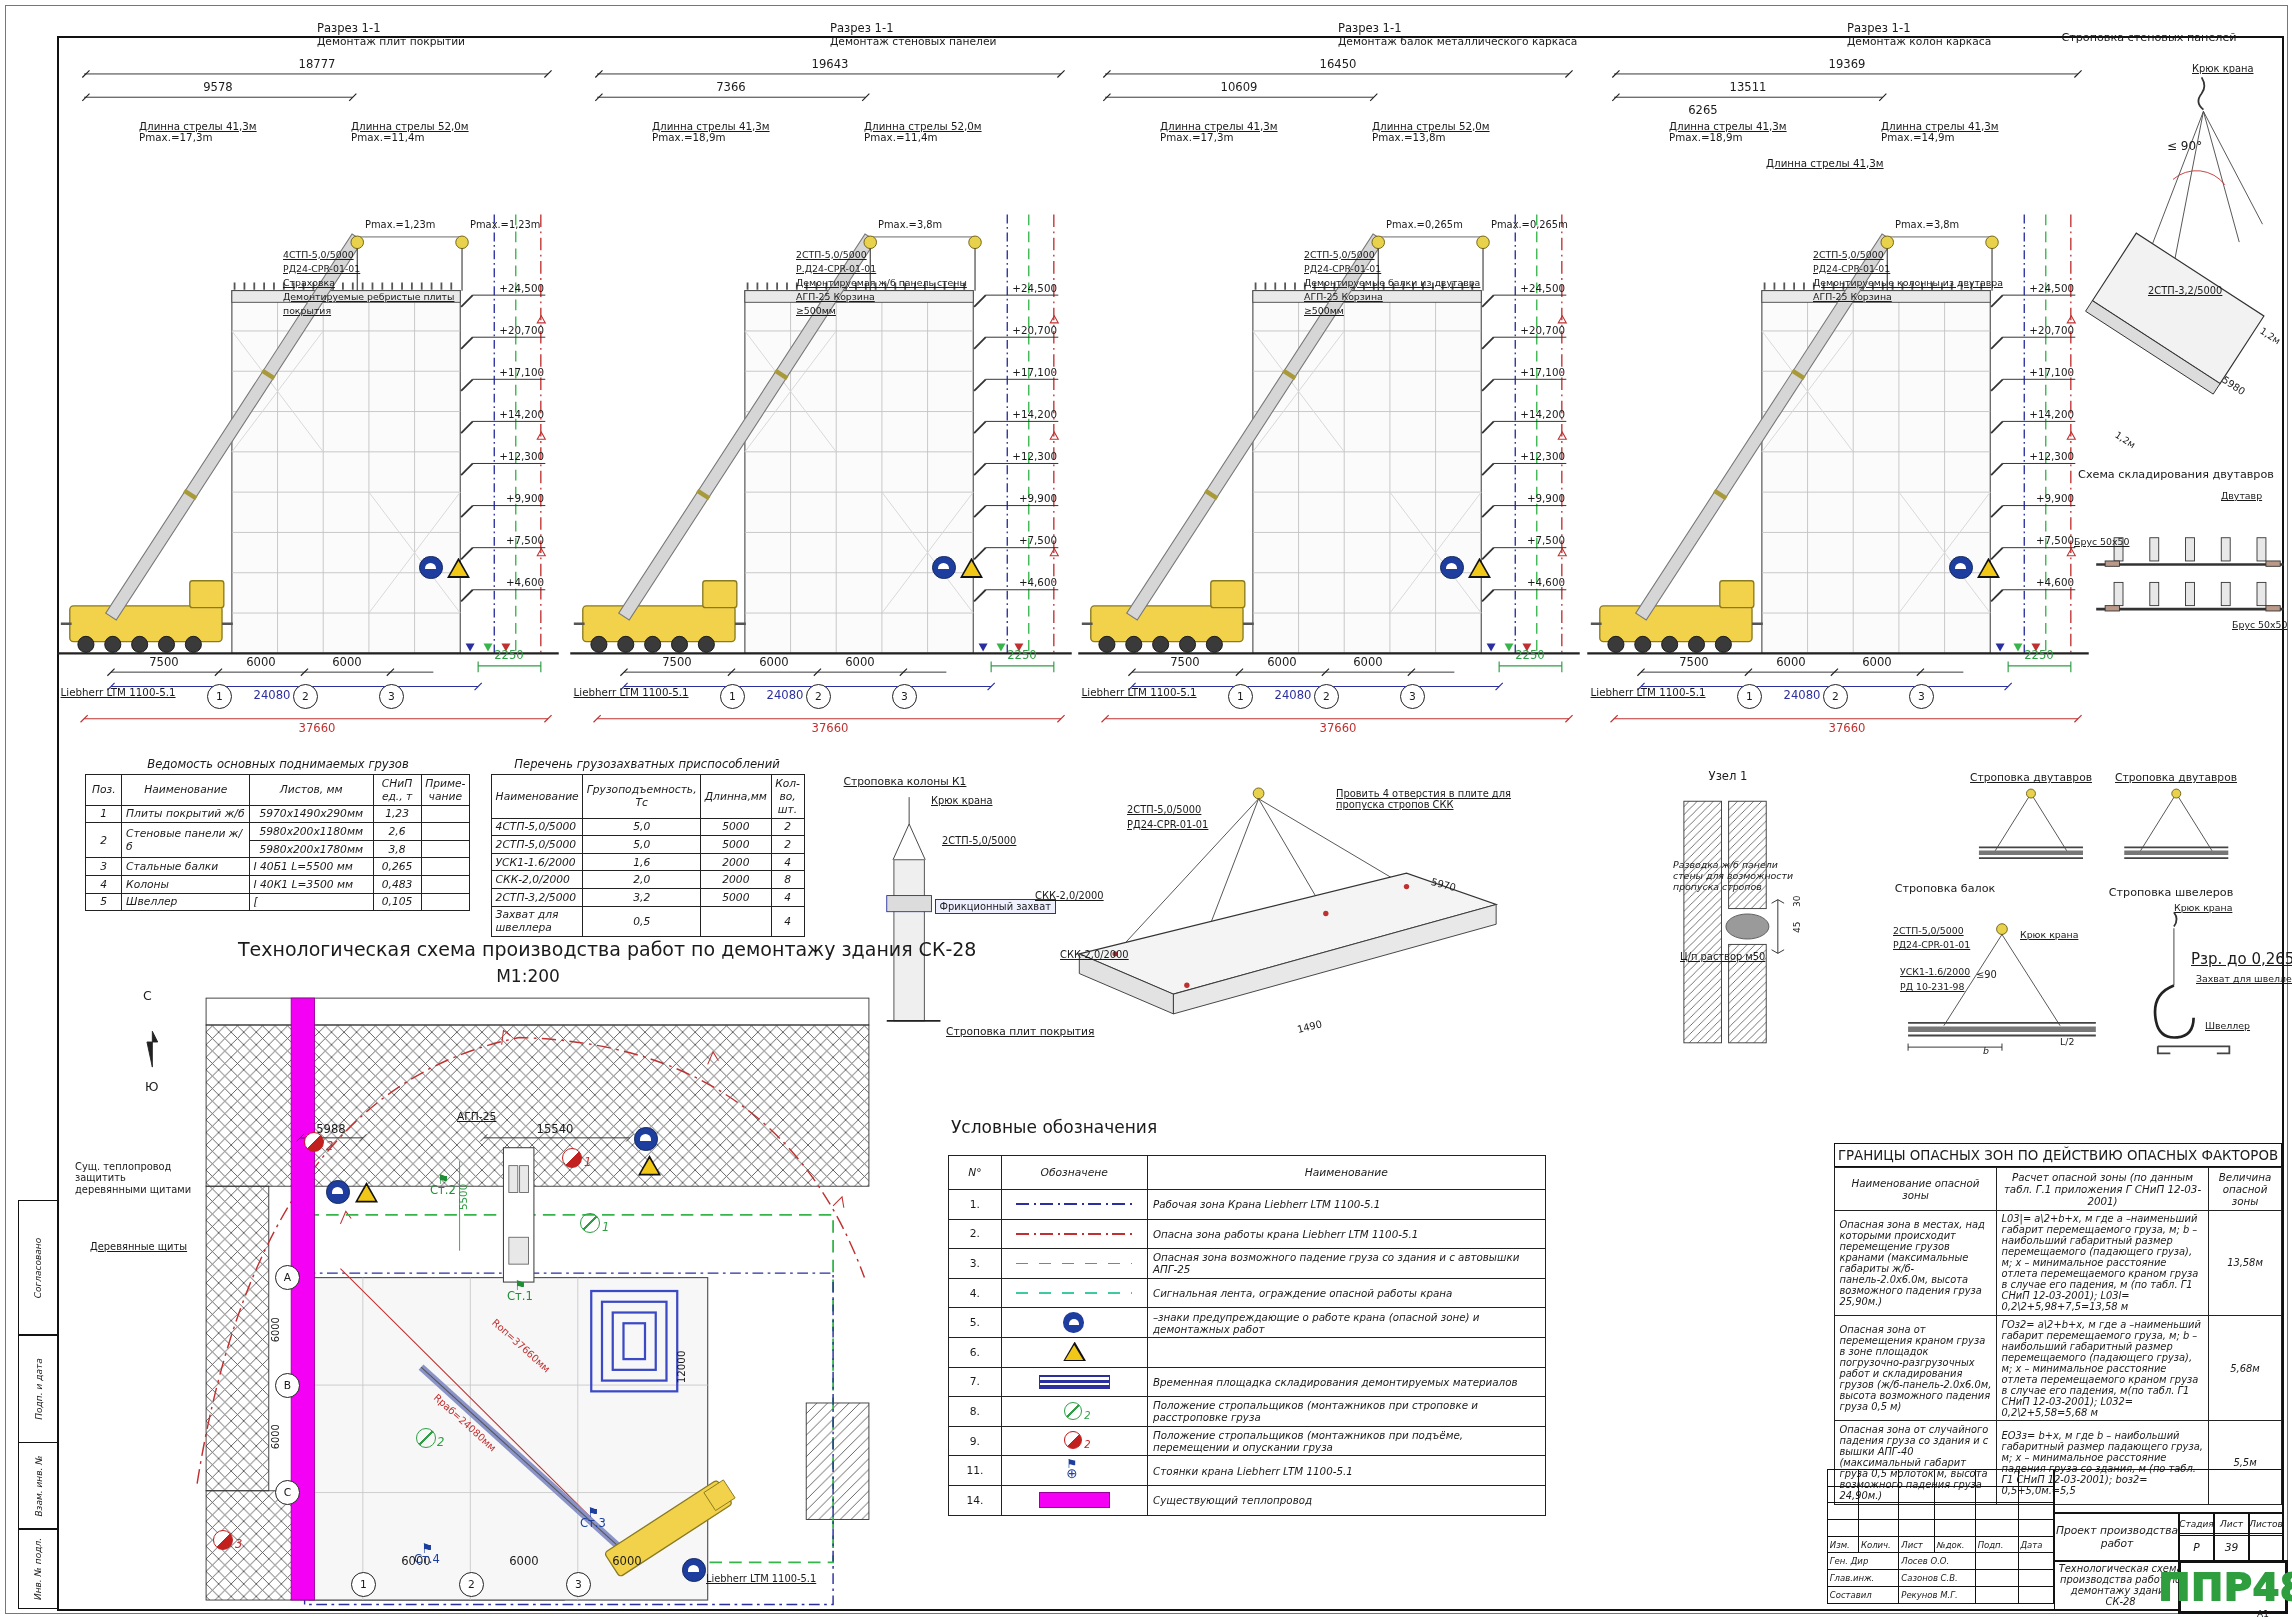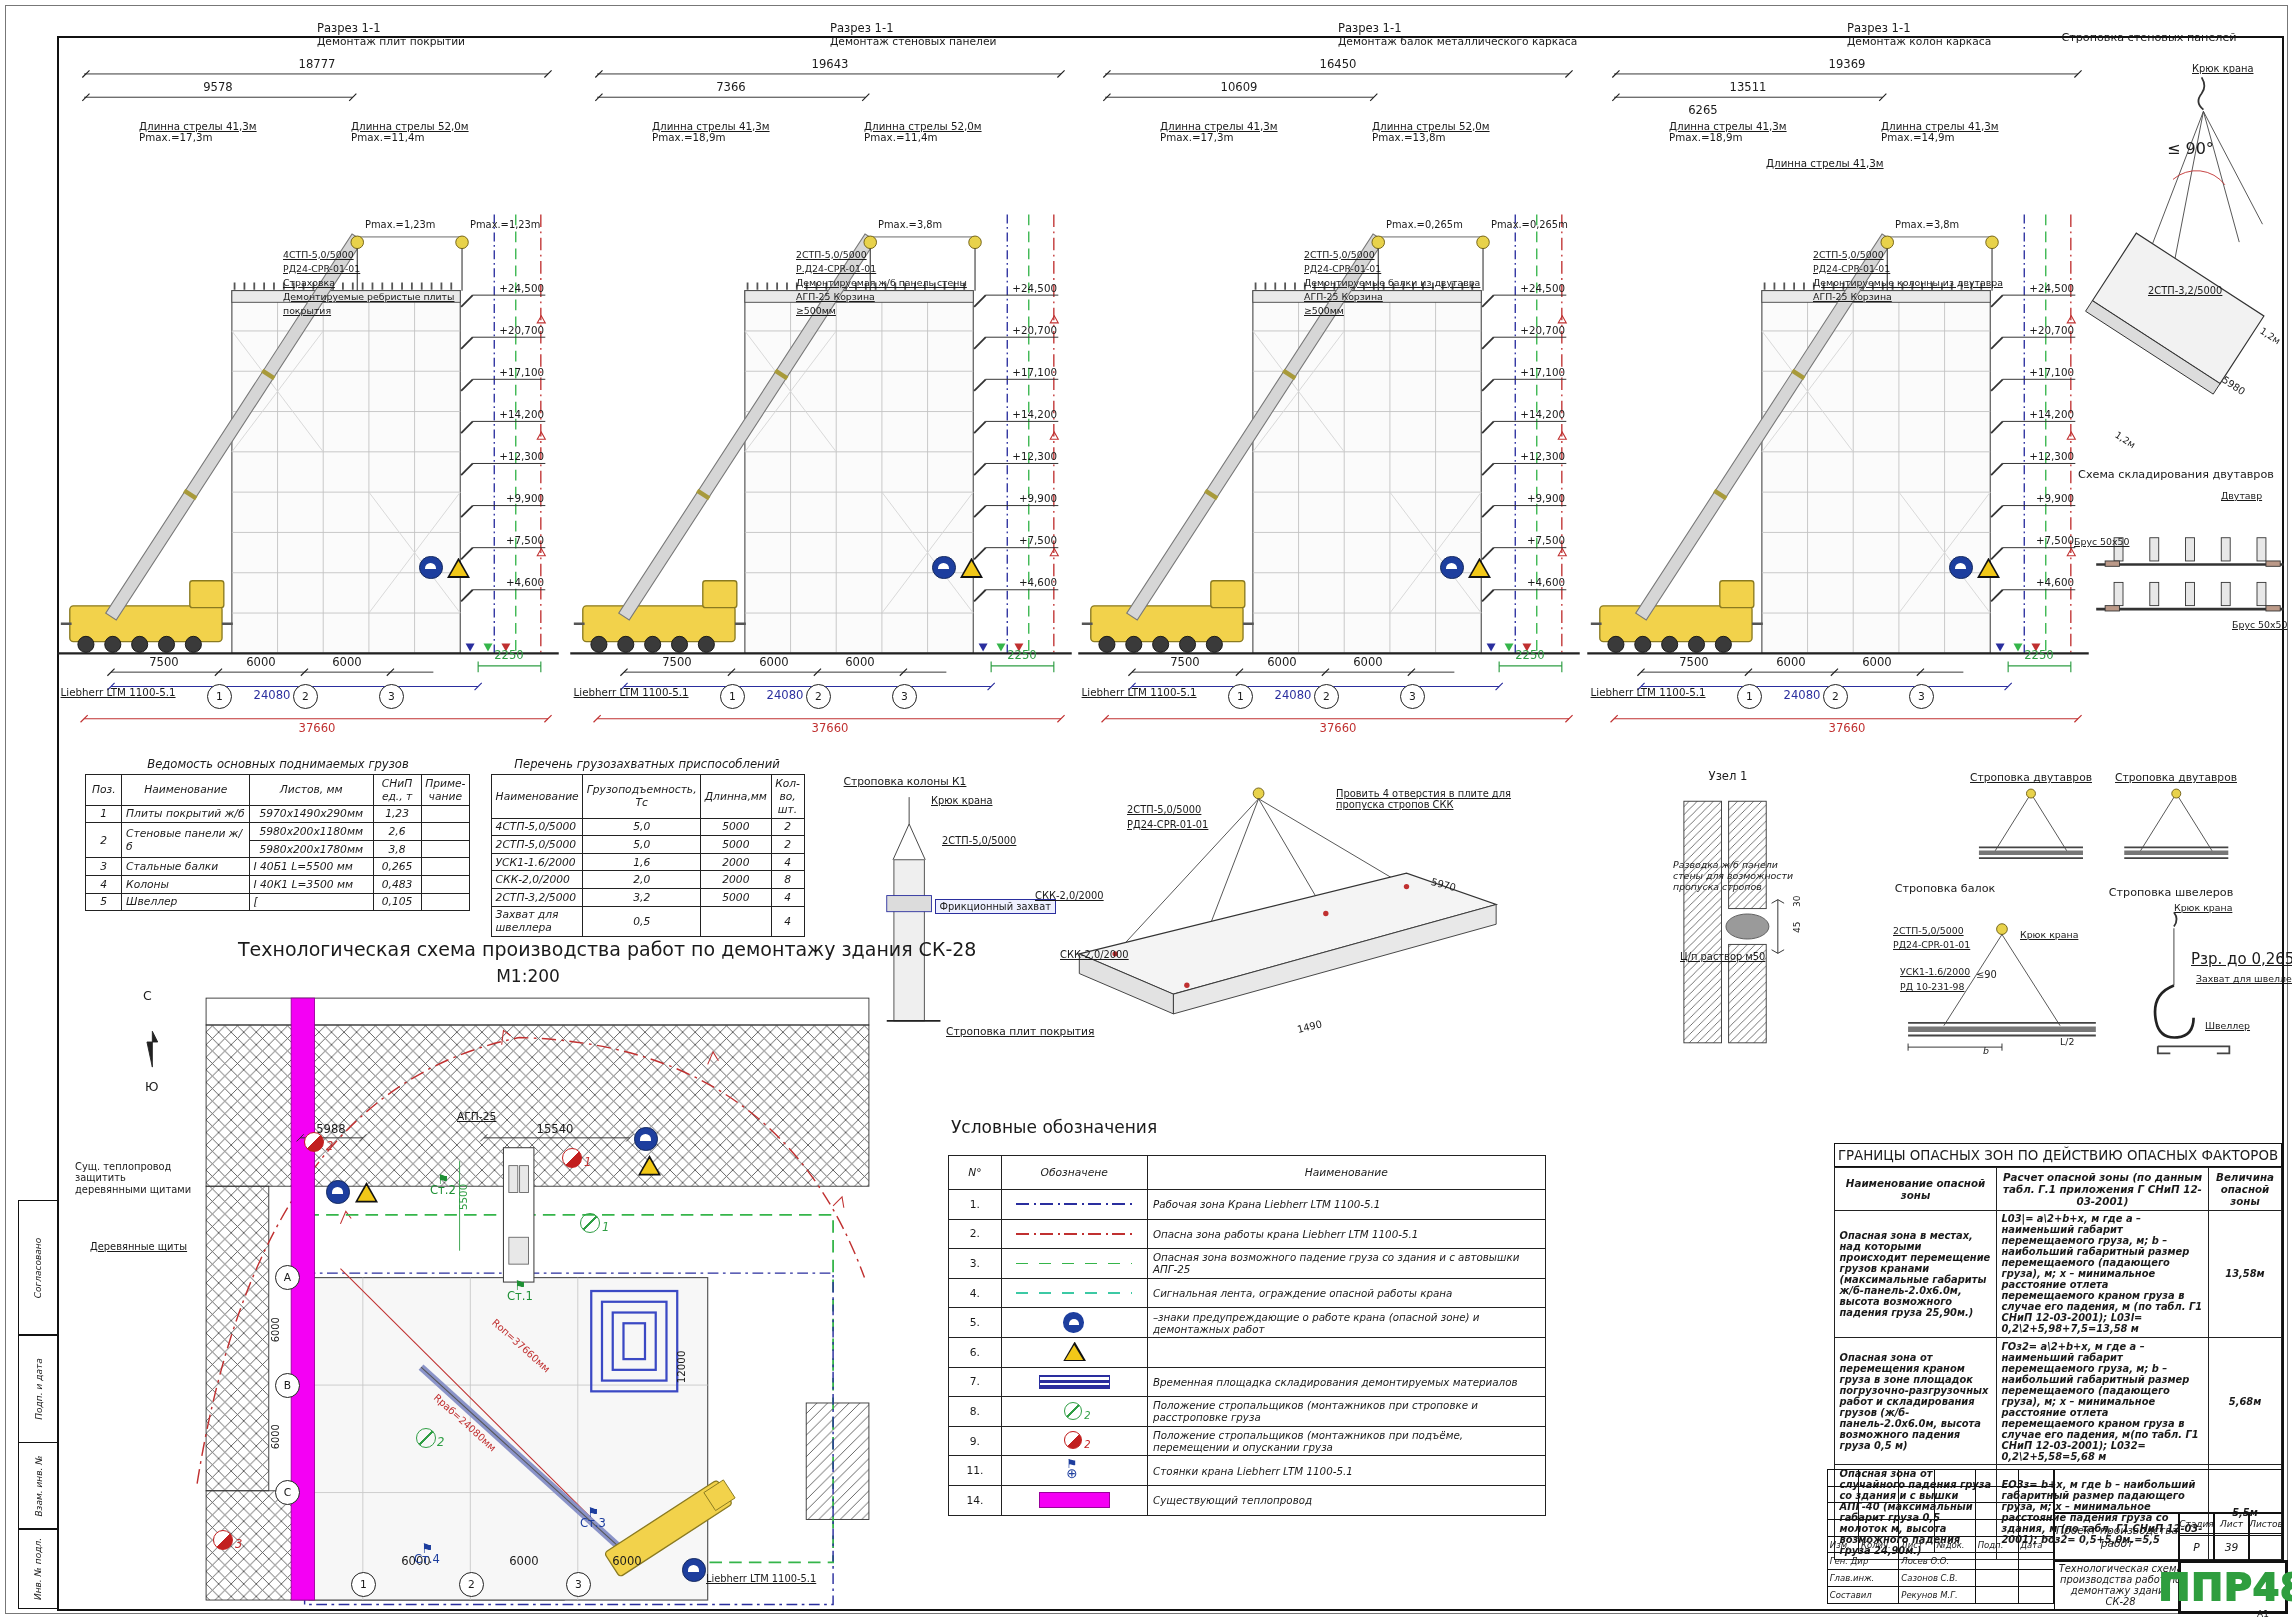--- a/index.html
+++ b/index.html
@@ -72,21 +72,21 @@
   .sym[data-sym="stand-green"]::after{content:"⊕";left:50px;top:6.3px;color:#1e8f34;font-size:13.4px}
   .sym[data-sym="stand-blue"]::before{content:"⚑";left:50px;top:-3.6px;color:#1d3e9e;font-size:12.5px}
   .sym[data-sym="stand-blue"]::after{content:"⊕";left:50px;top:6.3px;color:#1d3e9e;font-size:13.4px}
   .sym[data-sym="hatch-cross"]::before{left:16px;right:16px;top:0;bottom:0;border:0.9px solid #333;background:repeating-linear-gradient(45deg,#444 0 0.9px,transparent 0.9px 6.3px),repeating-linear-gradient(-45deg,#444 0 0.9px,transparent 0.9px 6.3px)}
   .sym[data-sym="hatch-diag"]::before{left:16px;right:16px;top:0;bottom:0;border:0.9px solid #333;background:repeating-linear-gradient(45deg,#444 0 0.9px,transparent 0.9px 7.2px)}
   .sym[data-sym="pipe-mag"]::before{left:22.4px;right:22.4px;top:2.7px;bottom:2.7px;background:#f400f4;border:0.9px solid #99009b}
   
   .danger{position:absolute;left:1834px;top:1143px;width:448px;font-size:9.9px}
   .danger .ttl{border:1.3px solid #111;text-align:center;font-size:13.4px;padding:3.6px 0}
   .danger table{width:100%;table-layout:fixed}
-  .danger td,.danger th{border:0.9px solid #222;padding:2.7px 4.5px;font-weight:bold;vertical-align:middle}
+  .danger td,.danger th{border:0.9px solid #222;padding:2.7px 4.5px;font-weight:normal;vertical-align:middle}
   .danger th{font-size:10.3px;text-align:center}
   .danger .nm{width:152px;font-style:italic;white-space:normal}
   .danger .cl{white-space:normal;font-style:italic}
   .danger .vl{width:63px;text-align:center;font-style:italic}
   
   .tb-wrap{position:absolute;left:1827px;top:1469px;width:455px;height:140px}
   .tb-wrap table{position:absolute;left:0;top:0}
   .mini td{border:0.9px solid #111;height:15.7px;font-size:8.5px;padding:0 1.8px;font-style:italic;white-space:nowrap}
   .cell{position:absolute;border:0.9px solid #111;display:flex;align-items:center;justify-content:center;text-align:center;font-style:italic}
   .logo{position:absolute;border:3.6px solid #111;background:#fff;display:flex;align-items:center;justify-content:center;
@@ -736,21 +736,21 @@
   <div class="t ul" style="left:2192px;top:63px;font-size:9.9px">Крюк крана</div>
   <svg style="left:2087px;top:72px" width="206" height="376" viewBox="0 0 230 420">
     <path d="M128 6 q6 10 0 18 q-8 10 2 18" stroke="#333" fill="none" stroke-width="2"></path>
     <path d="M130 44 L70 200 M130 44 L196 170 M130 44 L96 220 M130 44 L170 190" stroke="#444" fill="none"></path>
     <path d="M96 120 a40 40 0 0 1 58 6" stroke="#c03030" fill="none"></path>
     <g transform="translate(55,180) rotate(33)">
       <rect x="0" y="0" width="170" height="90" fill="#f2f2f2" stroke="#333" stroke-width="1.3"></rect>
       <rect x="0" y="90" width="170" height="14" fill="#dcdcdc" stroke="#333"></rect>
     </g>
   </svg>
-  <div class="t" style="left:2167px;top:140px;font-size:16px">≤ 90°</div>
+  <div class="t" style="left:2167px;top:140px;font-size:12px">≤ 90°</div>
   <div class="t ul" style="left:2148px;top:285px;font-size:9.9px">2СТП-3,2/5000</div>
   <div class="t" style="left:2221px;top:380px;font-size:9.9px;transform:rotate(33deg)">5980</div>
   <div class="t" style="left:2259px;top:331px;font-size:9.4px;transform:rotate(33deg)">1,2м</div>
   <div class="t" style="left:2114px;top:435px;font-size:9.4px;transform:rotate(33deg)">1,2м</div>
 
   <div class="t tc" style="left:2176px;top:469px;font-size:11.2px">Схема складирования двутавров</div>
   <div class="t ul" style="left:2221px;top:491px;font-size:9.4px">Двутавр</div>
   <svg style="left:2087px;top:502px" width="206" height="134" viewBox="0 0 230 150">
     <g stroke="#333" fill="#e8e8e8">
       <line x1="10" y1="70" x2="220" y2="70" stroke-width="3"></line>

